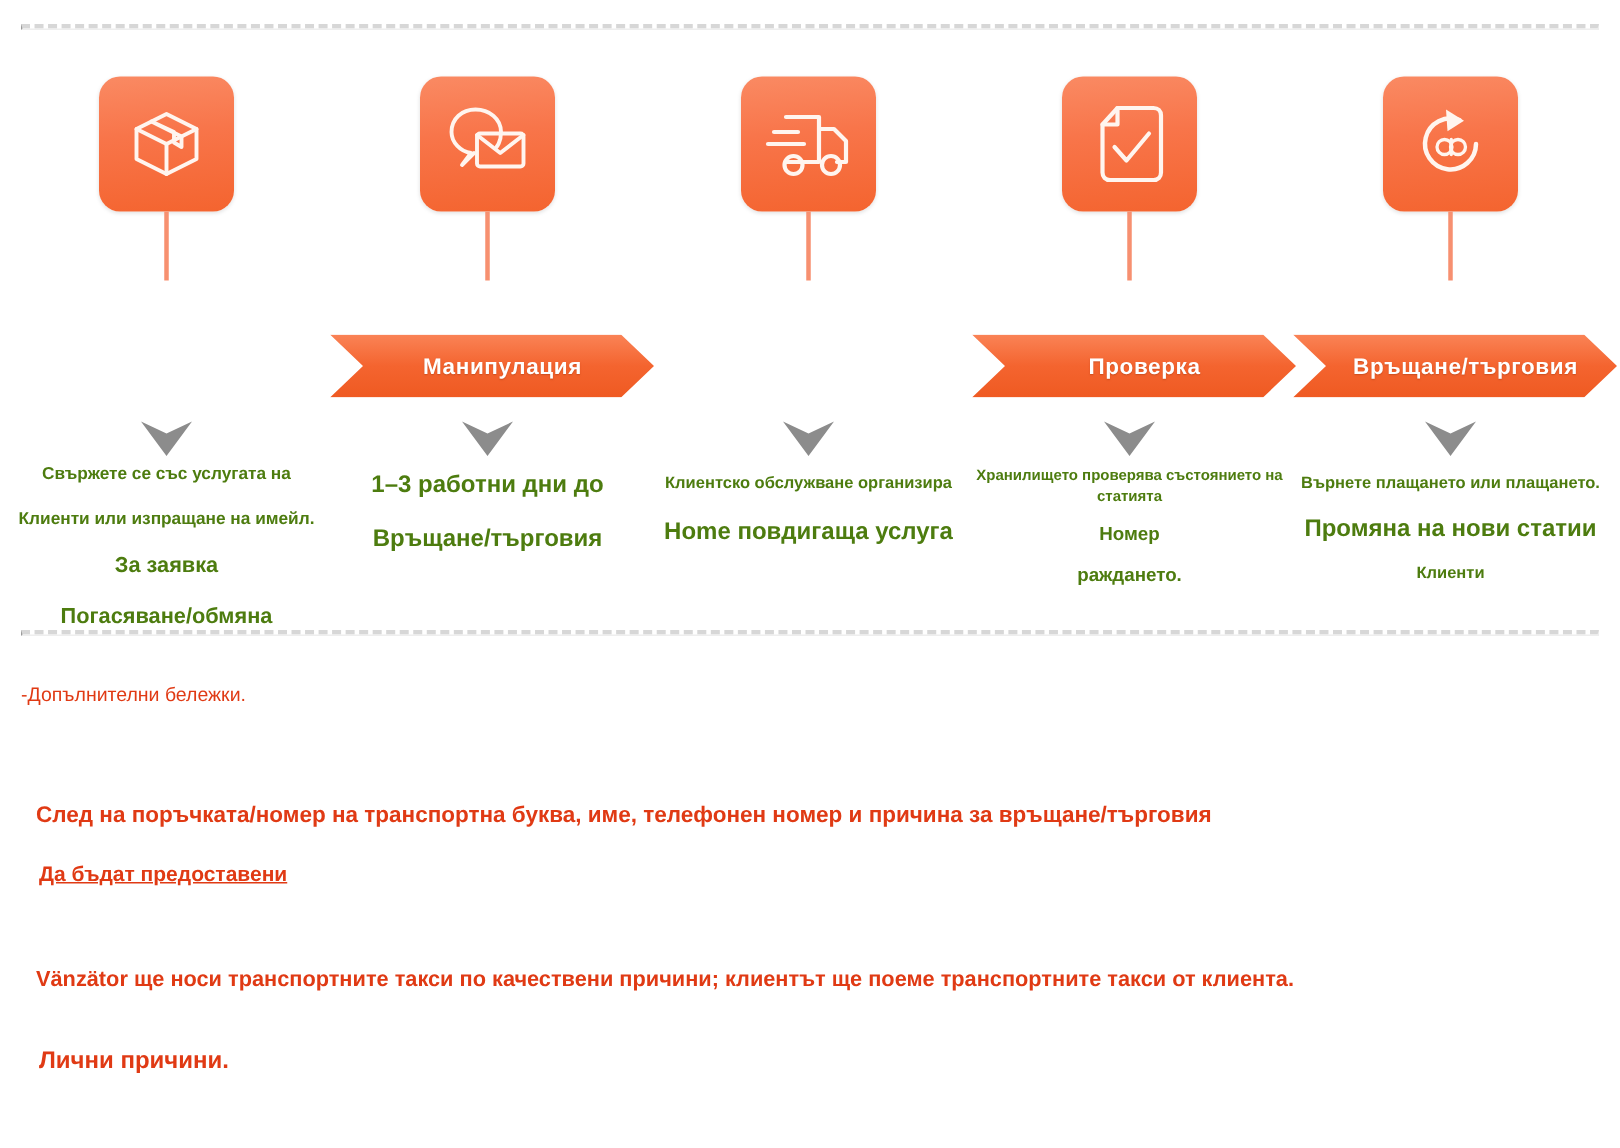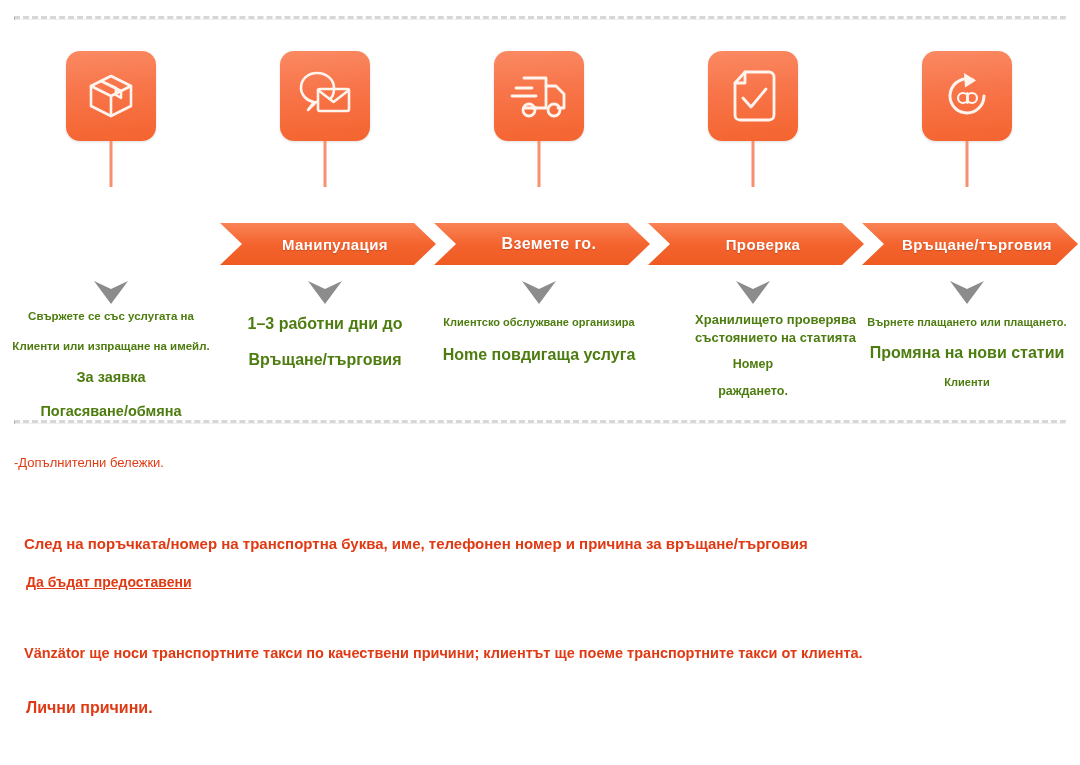--- a/index.html
+++ b/index.html
@@ -150,21 +150,21 @@
     padding: 0 4px;
   }
   .cap.small  { font-size: 11px;   font-weight: 700; }
   .cap.medium { font-size: 13.5px; font-weight: 700; }
   .cap.large  { font-size: 16px;   font-weight: 700; }
 
   .col-0 .captions .cap.small  { font-size: 11.5px; }
   .col-0 .captions .cap.large  { font-size: 14.5px; }
   .col-1 .captions .cap.large  { font-size: 16px; }
   .col-2 .captions .cap.small  { font-size: 11px; }
-  .col-3 .captions .cap.small  { font-size: 13px; text-align: right; }
+  .col-3 .captions .cap.small  { font-size: 10px; }
   .col-3 .captions .cap.medium { font-size: 12.5px; }
   .col-4 .captions .cap.small  { font-size: 11px; }
 
   
   .col-0 .captions { top: 264px; }
   .col-1 .captions { top: 268px; }
   .col-2 .captions { top: 270px; }
   .col-3 .captions { top: 266px; }
   .col-4 .captions { top: 270px; }
 
@@ -354,23 +354,20 @@
         <span class="cap small">Върнете плащането или плащането.</span>
         <span class="cap large">Промяна на нови статии</span>
         <span class="cap small">Клиенти</span>
       </div>
     </div>
 
     <div class="banner-row">
       <div class="banner b1">
         <span class="banner-label">Манипулация</span>
       </div>
-      <div class="banner b2">
-        <span class="banner-label">Вземете го.</span>
-      </div>
       <div class="banner b3">
         <span class="banner-label">Проверка</span>
       </div>
       <div class="banner b4">
         <span class="banner-label">Връщане/търговия</span>
       </div>
     </div>
 
   </div>
 

